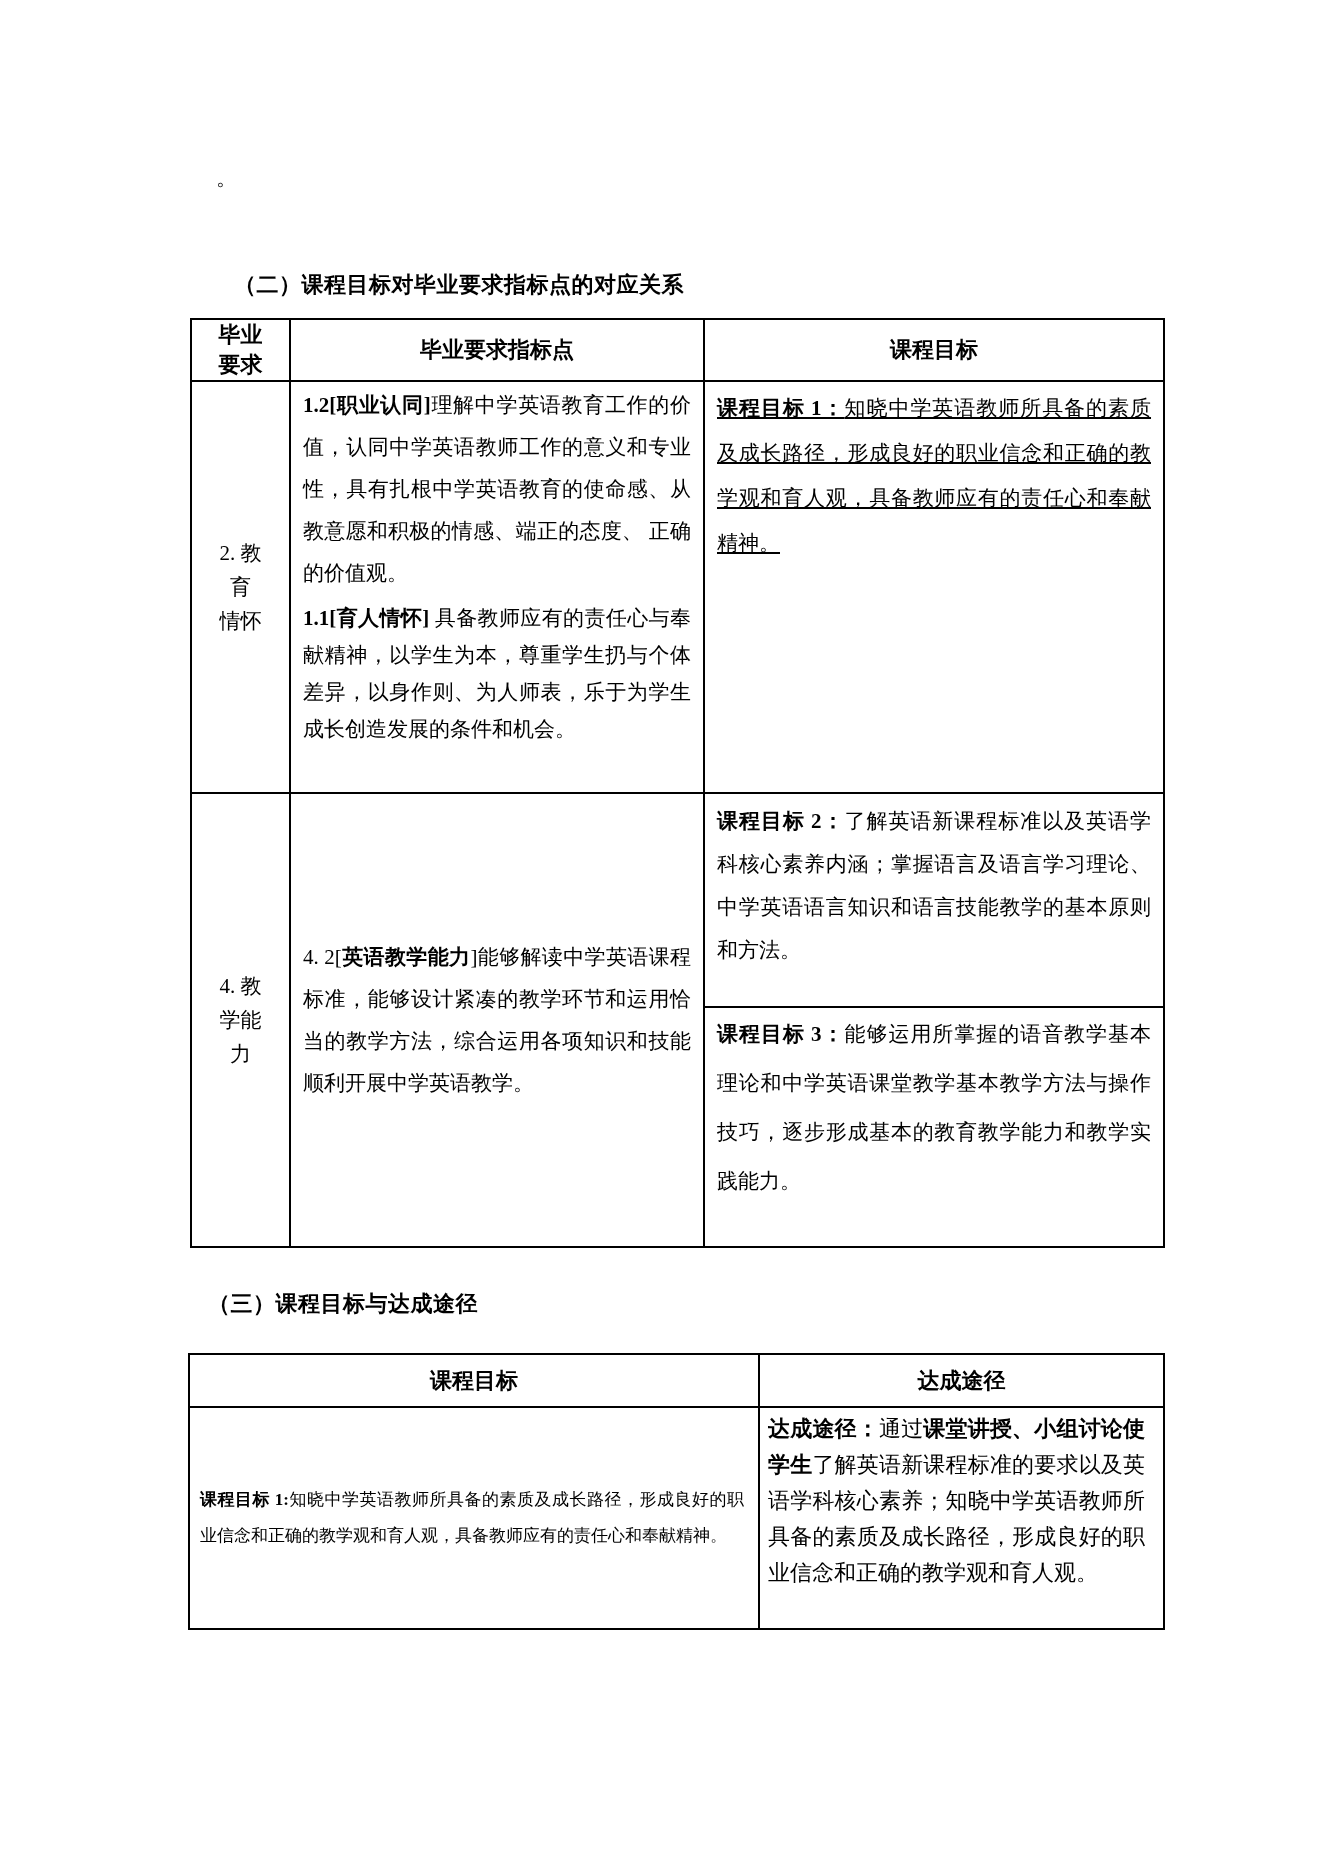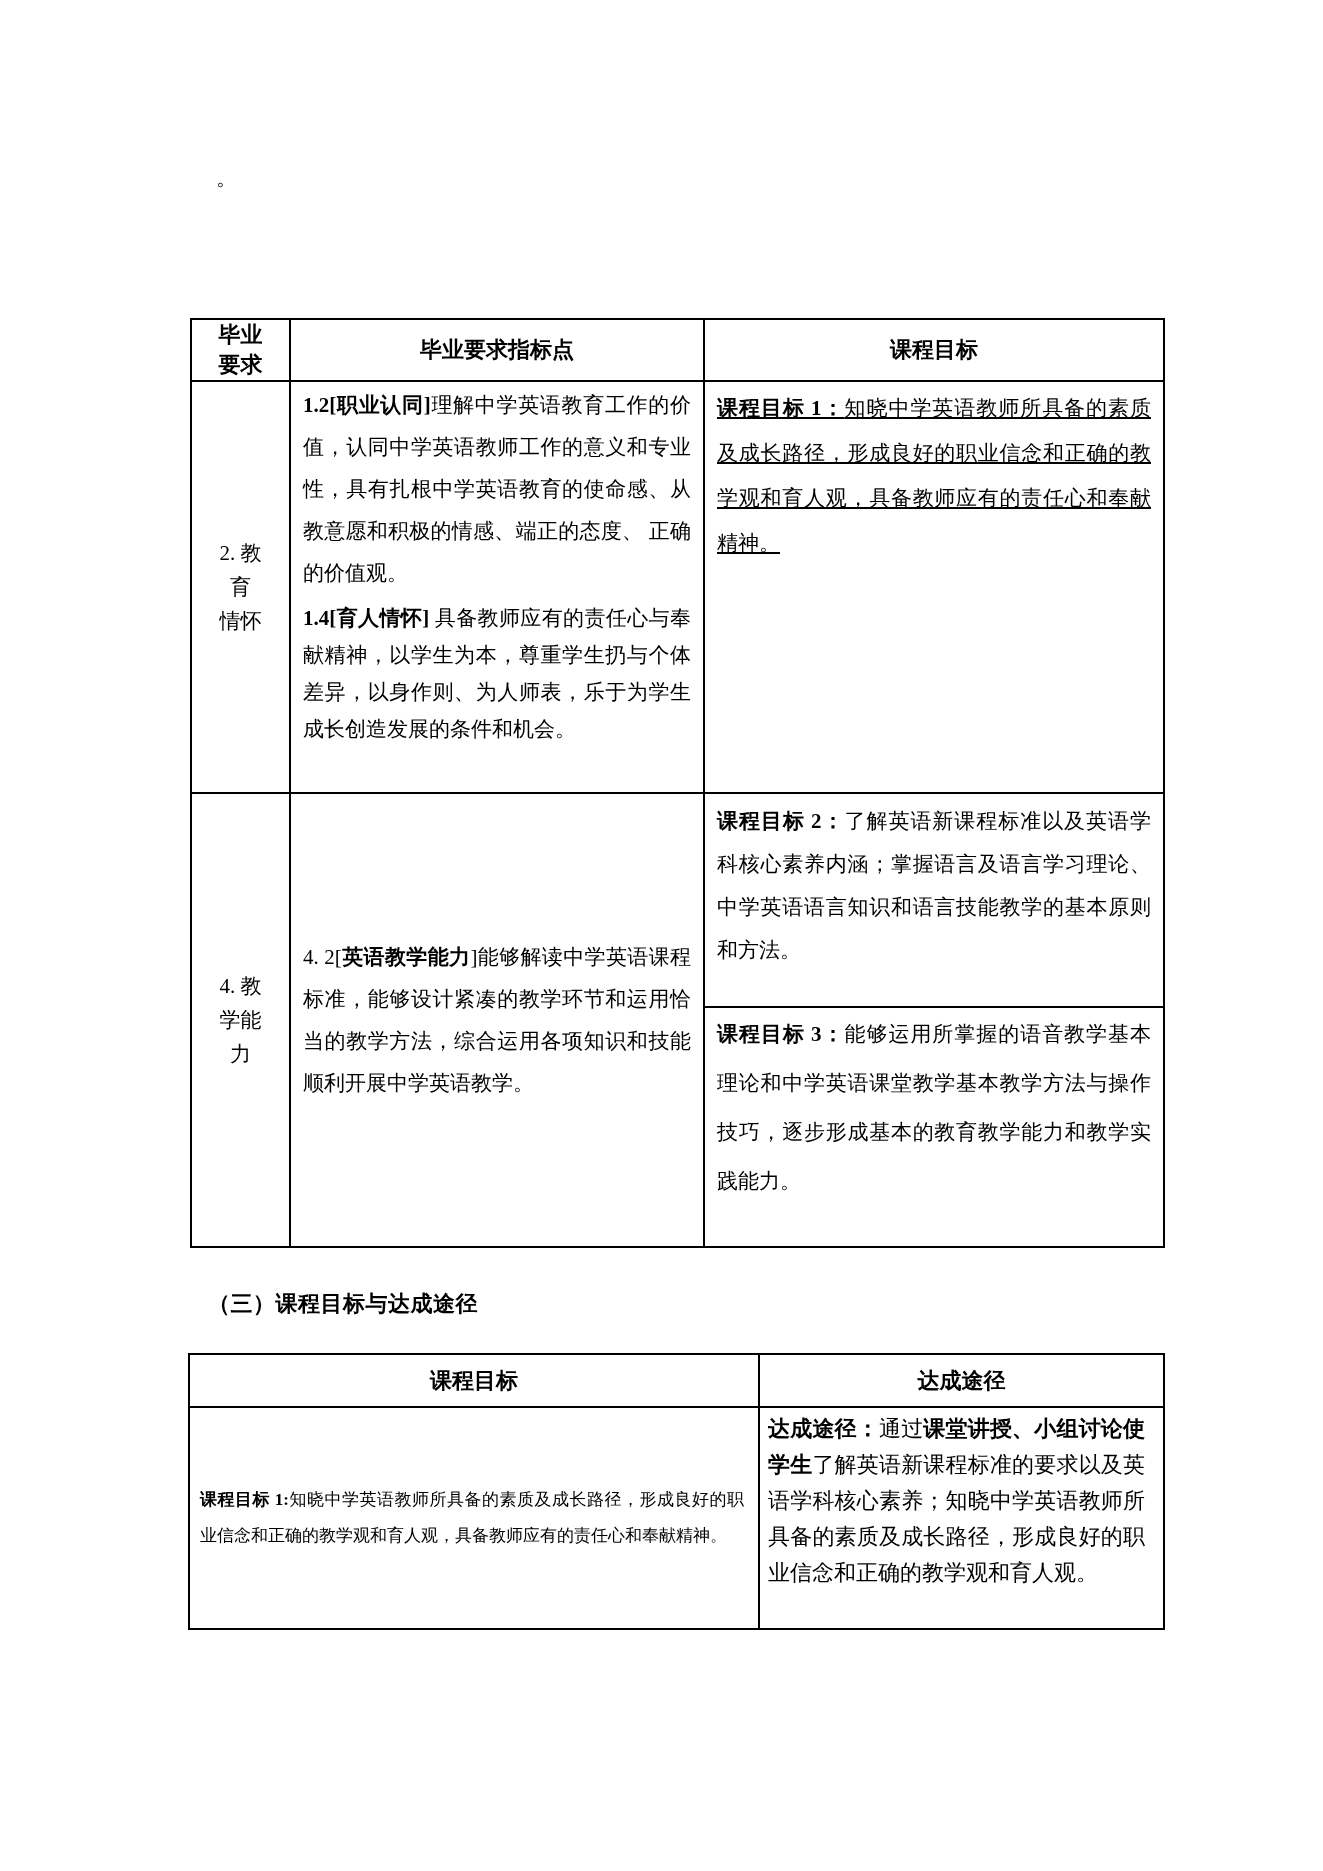--- a/index.html
+++ b/index.html
@@ -86,40 +86,41 @@
     padding:3px 18px 0 8px;
   }
 </style>
 </head>
 <body>
 
 <div class="page">
 
   <div class="stray">。</div>
 
+  <div class="heading heading-2">（二）课程目标对毕业要求指标点的对应关系</div>
 
   <table class="t1">
     <colgroup>
       <col style="width:99px">
       <col style="width:414px">
       <col style="width:460px">
     </colgroup>
     <tbody>
       <tr style="height:58px">
         <th class="pre">毕业
 要求</th>
         <th>毕业要求指标点</th>
         <th>课程目标</th>
       </tr>
       <tr style="height:412px">
         <td class="req-cell pre">2. 教育
 情怀</td>
         <td class="ind1-cell">
           <p class="p1 just"><span class="b">1.2[职业认同]</span><span>理解中学英语教育工作的价值，认同中学英语教师工作的意义和专业性，具有扎根中学英语教育的使命感、从教意愿和积极的情感、端正的态度、 正确的价值观。</span></p>
-          <p class="p2 just"><span class="b">1.4[育人情怀]</span><span> 具备教师应有的责任心与奉献精神，以学生为本，尊重学生扔与个体差异，以身作则、为人师表，乐于为学生成长创造发展的条件和机会。</span></p>
+          <p class="p2 just"><span class="b">1.1[育人情怀]</span><span> 具备教师应有的责任心与奉献精神，以学生为本，尊重学生扔与个体差异，以身作则、为人师表，乐于为学生成长创造发展的条件和机会。</span></p>
         </td>
         <td class="goal1-cell just"><span class="b">课程目标 1：</span><span>知晓中学英语教师所具备的素质及成长路径，形成良好的职业信念和正确的教学观和育人观，具备教师应有的责任心和奉献精神。</span></td>
       </tr>
       <tr style="height:214px">
         <td class="req-cell pre" rowspan="2">4. 教
 学能力</td>
         <td class="ind2-cell just" rowspan="2"><span>4. 2[</span><span class="b">英语教学能力</span><span>]能够解读中学英语课程标准，能够设计紧凑的教学环节和运用恰当的教学方法，综合运用各项知识和技能顺利开展中学英语教学。</span></td>
         <td class="goal2-cell just"><span class="b">课程目标 2：</span><span>了解英语新课程标准以及英语学科核心素养内涵；掌握语言及语言学习理论、中学英语语言知识和语言技能教学的基本原则和方法。</span></td>
       </tr>
       <tr style="height:240px">

